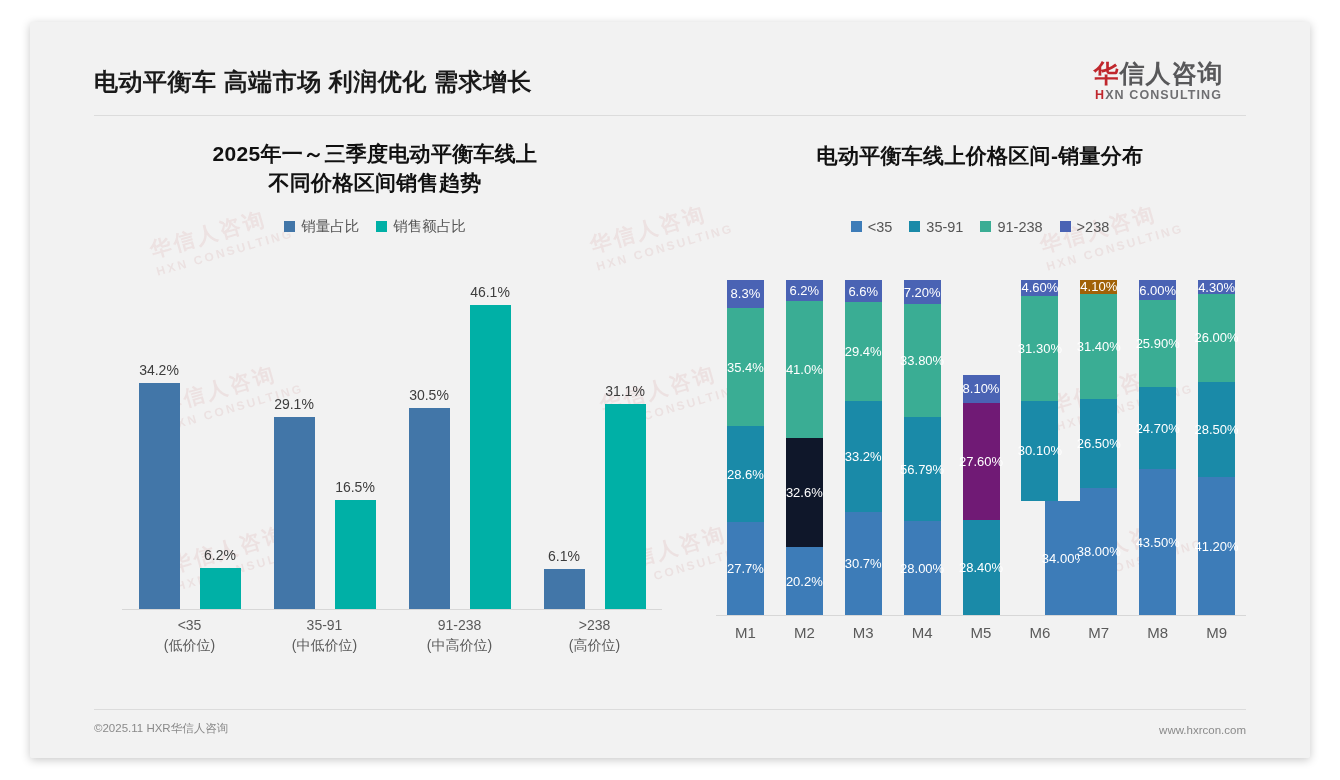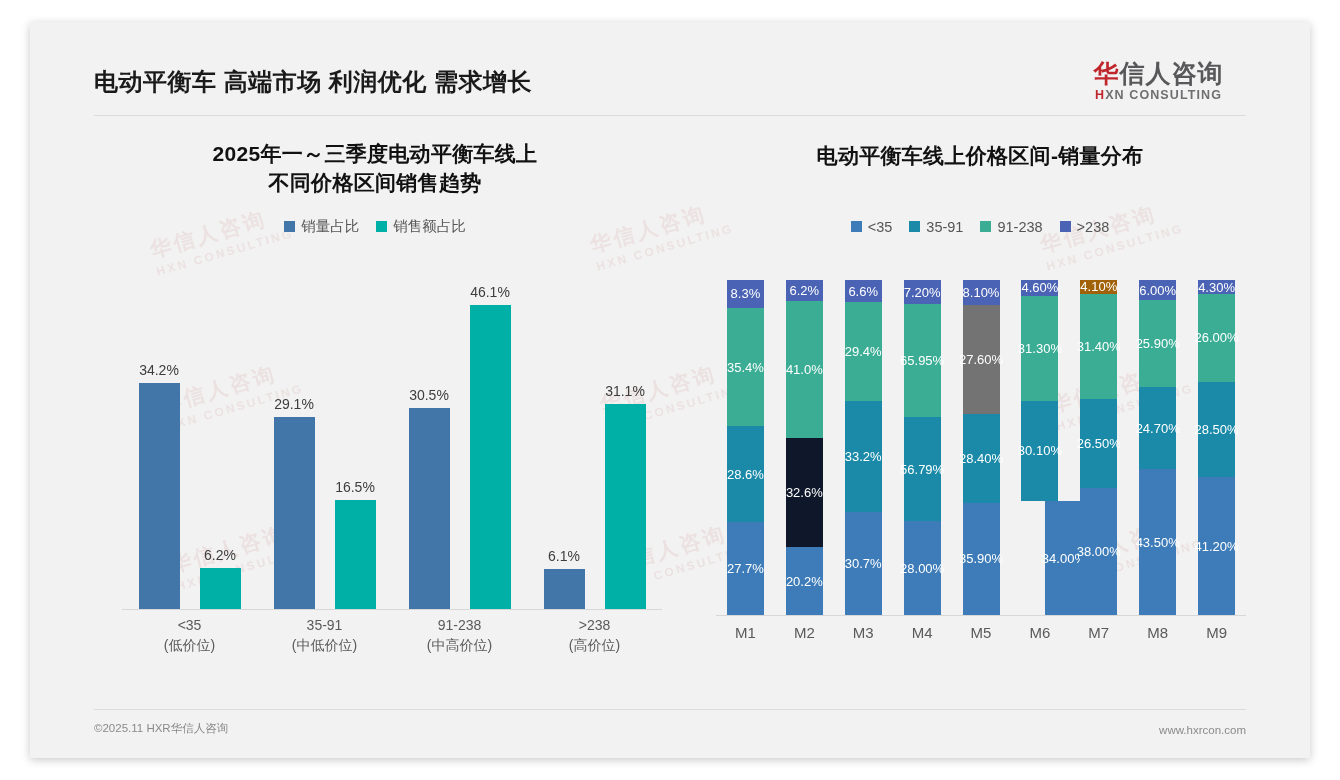--- a/index.html
+++ b/index.html
@@ -430,43 +430,40 @@
                 <span>30.7%</span>
               </div>
             </div>
           </div>
           <div class="sbc-col">
             <div class="sbc-stack">
               <div class="sbc-seg" style="background: rgb(74, 99, 180); height: 24.192px;">
                 <span>7.20%</span>
               </div>
               <div class="sbc-seg" style="background: rgb(58, 173, 148); height: 113.568px;">
-                <span>65.95%</span>
+                <span>33.80%</span>
               </div>
               <div class="sbc-seg" style="background: rgb(26, 138, 168); height: 104.16px;">
                 <span>56.79%</span>
               </div>
               <div class="sbc-seg" style="background: rgb(61, 124, 184); height: 94.08px;">
                 <span>28.00%</span>
               </div>
             </div>
           </div>
           <div class="sbc-col">
             <div class="sbc-stack">
               <div class="sbc-seg" style="background: rgb(74, 99, 180); height: 27.216px;">
                 <span>8.10%</span>
               </div>
-              <div class="sbc-seg" style="background: #737373; height: 117px;">
+              <div class="sbc-seg" style="background: #701a75; height: 117px;">
                 <span>27.60%</span>
               </div>
               <div class="sbc-seg" style="background: rgb(26, 138, 168); height: 95.424px;">
                 <span>28.40%</span>
-              </div>
-              <div class="sbc-seg" style="background: rgb(61, 124, 184); height: 120.624px;">
-                <span>35.90%</span>
               </div>
             </div>
           </div>
           <div class="sbc-col">
             <div class="sbc-stack">
               <div class="sbc-seg" style="background: rgb(74, 99, 180); height: 16px;">
                 <span>4.60%</span>
               </div>
               <div class="sbc-seg" style="background: rgb(58, 173, 148); height: 105.168px;">
                 <span>31.30%</span>

